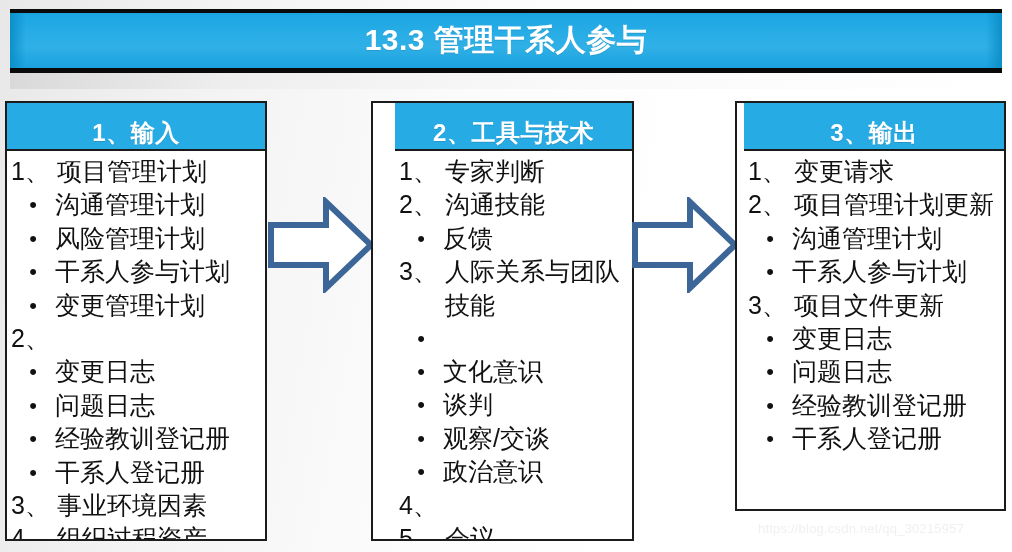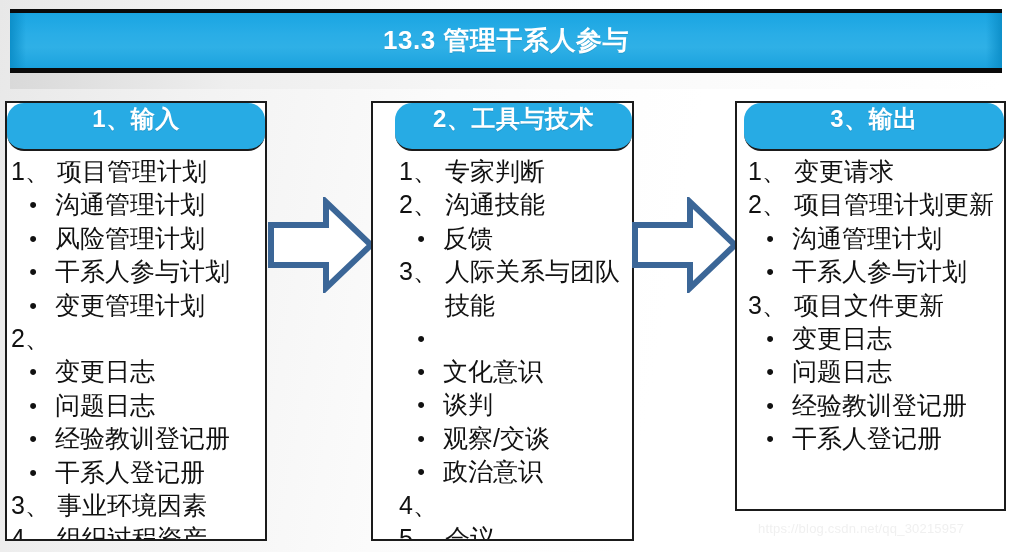--- a/index.html
+++ b/index.html
@@ -47,21 +47,21 @@
   .title-banner::after {
     content: "";
     position: absolute;
     right: 0; top: 0; bottom: 0;
     width: 16px;
     background: linear-gradient(270deg, #0d8fc9 0%, rgba(13,143,201,0) 100%);
   }
   .title-text {
     position: relative;
     color: #ffffff;
-    font-size: 26px;
+    font-size: 30px;
     font-weight: bold;
     letter-spacing: 0.5px;
     white-space: nowrap;
     text-shadow: 0 1px 0 rgba(0,0,0,0.10);
   }
   .title-rule-bottom {
     position: absolute;
     left: 10px;
     top: 68px;
     width: 992px;
@@ -85,23 +85,22 @@
     background: #ffffff;
     display: flex;
     flex-direction: column;
   }
   .pbox-header {
     flex: 0 0 auto;
     height: 46px;
     background: #27abe4;
     border-bottom: 2px solid #1b1b1b;
     display: flex;
-    align-items: flex-start;
+    align-items: flex-end;
     justify-content: center;
-    border-radius: 17px;
   }
   .pbox-header-text {
     color: #ffffff;
     font-size: 24px;
     font-weight: bold;
     white-space: nowrap;
     letter-spacing: 0.5px;
     text-shadow: 0 1px 0 rgba(0,0,0,0.12);
   }
   .pbox-body {

